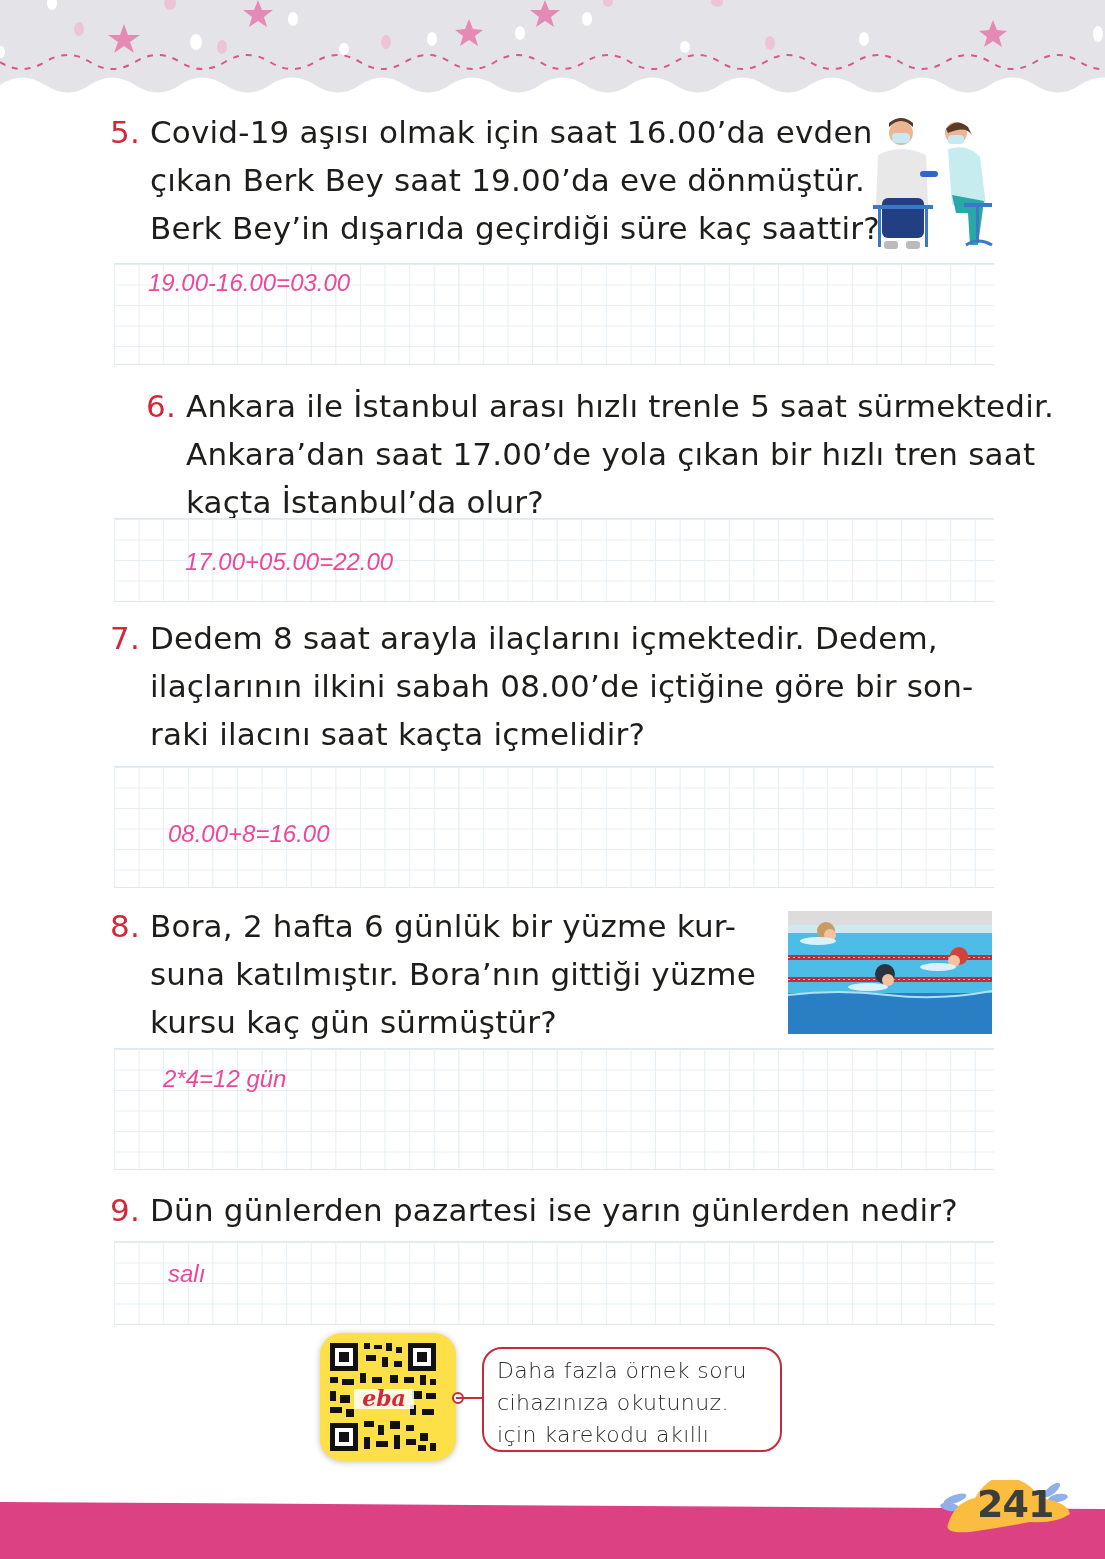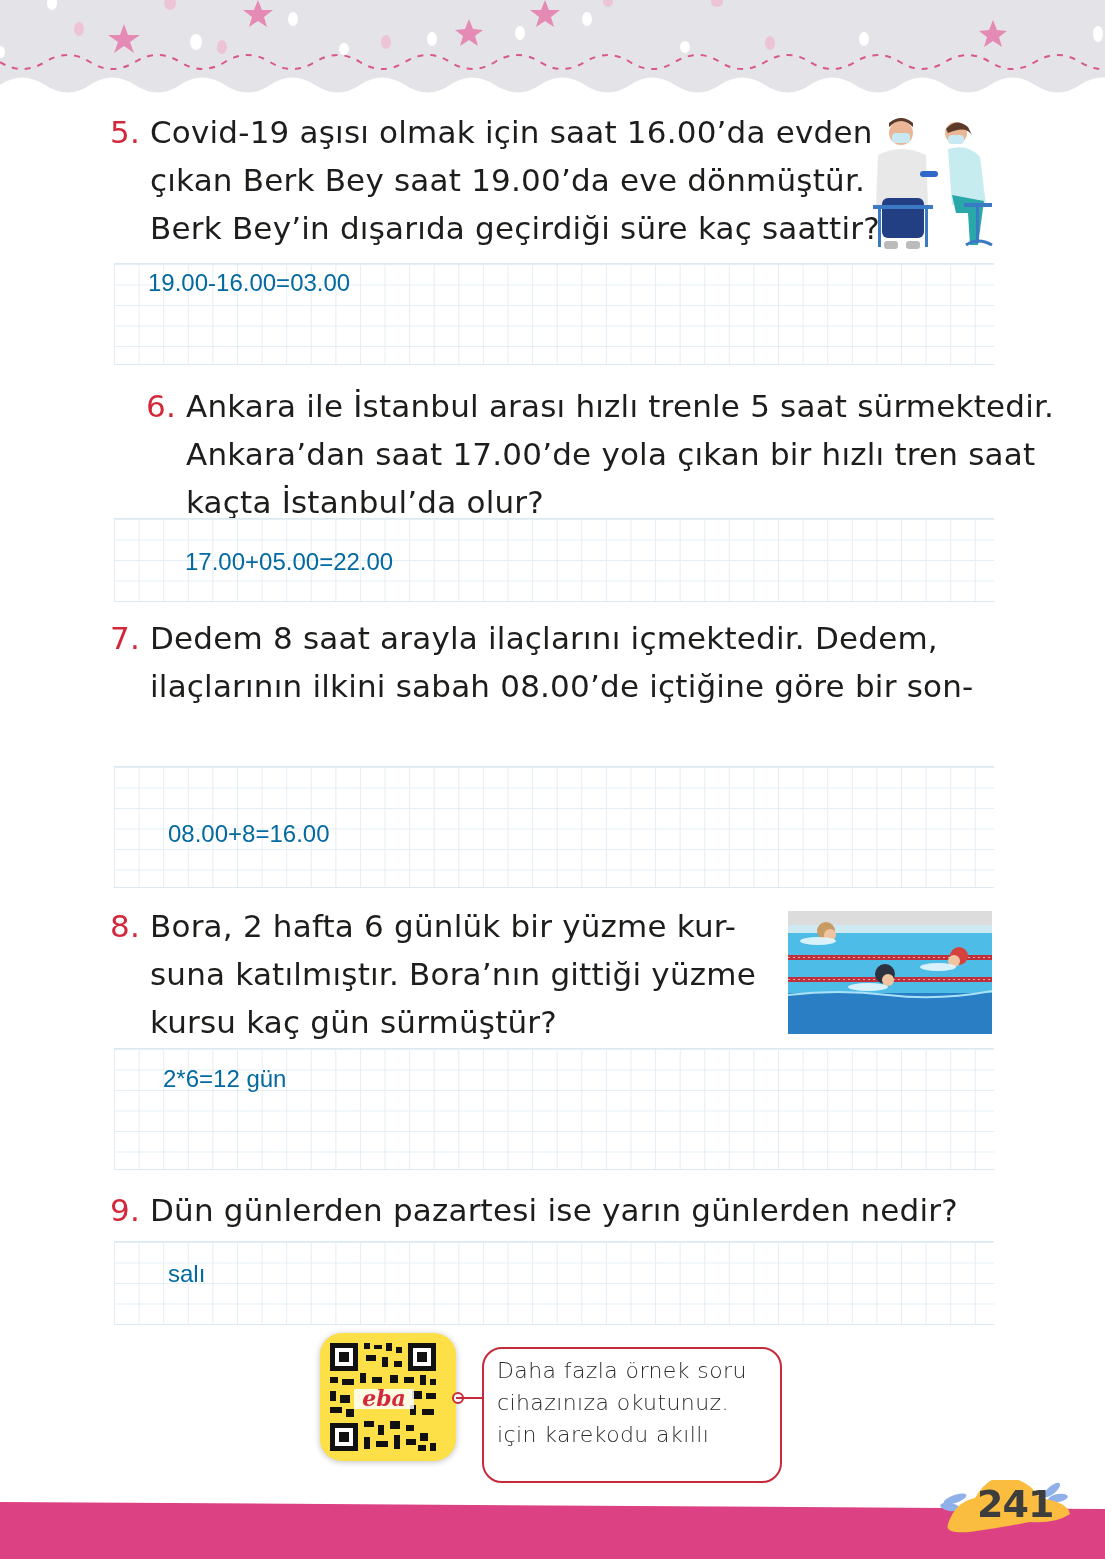--- a/index.html
+++ b/index.html
@@ -25,31 +25,31 @@
   .grid {
     position: absolute; left: 114px; width: 880px;
     background-color: #ffffff;
     background-image:
       linear-gradient(to right, #e3eef5 1px, transparent 1px),
       linear-gradient(to bottom, #e3eef5 1px, transparent 1px);
     background-size: 24.6px 20.5px;
     border-top: 1px solid #dde9f2; border-bottom: 1px solid #dde9f2;
   }
   .answer {
-    position: absolute; color: #0369a1;
-    font-family: "Liberation Sans", sans-serif; font-size: 24px;
+    position: absolute; color: #ec4899;
+    font-family: "Liberation Sans", sans-serif; font-size: 24px; font-style: italic;
   }
   .illus { position: absolute; }
   .qr-card {
     position: absolute; left: 320px; top: 1333px; width: 136px; height: 128px;
     background: #fde047; border-radius: 22px;
     box-shadow: 0 1px 6px rgba(0,0,0,0.25);
   }
   .bubble {
-    position: absolute; left: 482px; top: 1347px; width: 300px; height: 136px;
+    position: absolute; left: 482px; top: 1347px; width: 300px; height: 105px;
     border: 2px solid #c72a3a; border-radius: 20px; background: #fff;
     box-sizing: border-box; padding: 6px 0 0 13px;
     font-family: "DejaVu Sans", sans-serif; font-size: 22px; line-height: 32px;
     color: #2b2b2b; font-weight: 300;
   }
   .bubble span { display: block; white-space: nowrap; letter-spacing: 0.4px; }
   .connector {
     position: absolute; left: 456px; top: 1397px; width: 28px; height: 2px;
     background: #c72a3a;
   }
@@ -148,20 +148,21 @@
   <div class="line"><span class="num">6.</span><span>Ankara ile İstanbul arası hızlı trenle 5 saat sürmektedir.</span></div>
   <div class="line indent">Ankara’dan saat 17.00’de yola çıkan bir hızlı tren saat</div>
   <div class="line indent">kaçta İstanbul’da olur?</div>
 </div>
 <div class="grid" style="top:518px;height:82px;"></div>
 <div class="answer" style="left:185px;top:548px;">17.00+05.00=22.00</div>
 
 <div class="q" style="top:614px;">
   <div class="line"><span class="num">7.</span><span>Dedem 8 saat arayla ilaçlarını içmektedir. Dedem,</span></div>
   <div class="line indent">ilaçlarının ilkini sabah 08.00’de içtiğine göre bir son-</div>
+  <div class="line indent">raki ilacını saat kaçta içmelidir?</div>
 </div>
 <div class="grid" style="top:766px;height:120px;"></div>
 <div class="answer" style="left:168px;top:820px;">08.00+8=16.00</div>
 
 <div class="q" style="top:902px;">
   <div class="line"><span class="num">8.</span><span>Bora, 2 hafta 6 günlük bir yüzme kur-</span></div>
   <div class="line indent">suna katılmıştır. Bora’nın gittiği yüzme</div>
   <div class="line indent">kursu kaç gün sürmüştür?</div>
 </div>
 <svg class="illus" style="left:788px;top:911px;" width="204" height="123" viewBox="0 0 204 123">
@@ -183,21 +184,21 @@
   <circle cx="166" cy="50" r="6" fill="#f0c4a0"></circle>
   <circle cx="97" cy="63" r="10" fill="#2c3240"></circle>
   <circle cx="100" cy="69" r="6" fill="#f0c4a0"></circle>
   <g fill="#e8f7fd" opacity="0.9">
     <ellipse cx="30" cy="30" rx="18" ry="4"></ellipse>
     <ellipse cx="150" cy="56" rx="18" ry="4"></ellipse>
     <ellipse cx="80" cy="76" rx="20" ry="4"></ellipse>
   </g>
 </svg>
 <div class="grid" style="top:1048px;height:120px;"></div>
-<div class="answer" style="left:163px;top:1065px;">2*6=12 gün</div>
+<div class="answer" style="left:163px;top:1065px;">2*4=12 gün</div>
 
 <div class="q" style="top:1186px;">
   <div class="line"><span class="num">9.</span><span>Dün günlerden pazartesi ise yarın günlerden nedir?</span></div>
 </div>
 <div class="grid" style="top:1241px;height:82px;"></div>
 <div class="answer" style="left:168px;top:1260px;">salı</div>
 
 <div class="qr-card">
   <svg width="126" height="128" viewBox="0 0 126 128">
     <g fill="#111">

